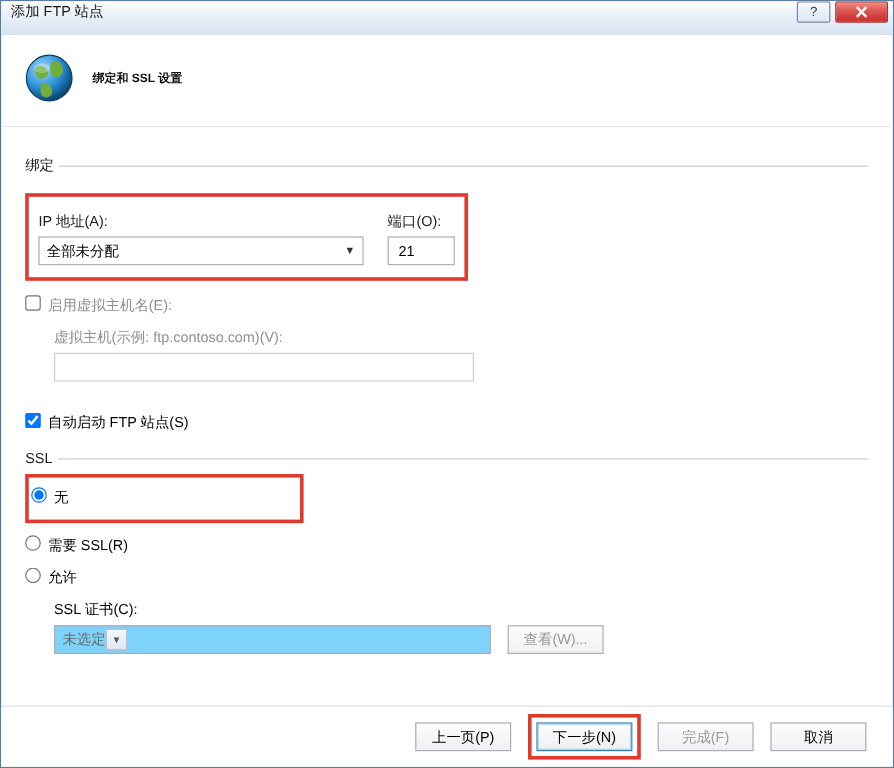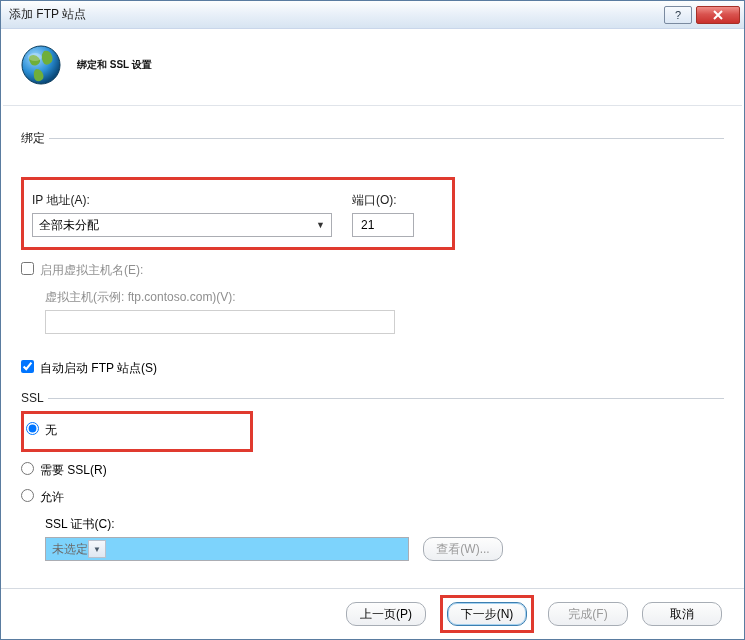--- a/index.html
+++ b/index.html
@@ -18,21 +18,21 @@
     display: flex;
     flex-direction: column;
     position: relative;
     overflow: hidden;
   }
   .titlebar {
     height: 28px;
     background: linear-gradient(#fdfefe, #eaf1f9 45%, #d7e4f2);
     border-bottom: 1px solid #c9d6ea;
     display: flex;
-    align-items: center;
+    align-items: flex-start;
     padding: 0 4px 0 8px;
     font-size: 12px;
     color: #1a1a1a;
   }
   .titlebar .title { flex: 1; }
   .winbtn {
     width: 34px; height: 18px;
     margin-left: 4px;
     border: 1px solid #7a8aa0;
     border-radius: 2px;
@@ -121,41 +121,41 @@
     width:18px; height:18px;
     border:1px solid #b8c0cc;
     background: linear-gradient(#f5f8fc,#dfe7f1);
     display:flex;align-items:center;justify-content:center;
     font-size:8px; color:#4a5a6a;
   }
   .btn {
     height:24px; min-width:80px;
     border:1px solid #a7adb5;
     background: linear-gradient(#fdfdfd,#eef0f3);
-    border-radius:10px;
+    border-radius:0;
     font-family:inherit; font-size:12px;
     padding:0 10px;
     display:inline-flex; align-items:center; justify-content:center;
     cursor:pointer;
   }
   .btn.disabled { color:#9a9a9a; cursor:default; }
   .btn.default { border:1px solid #3c7fb1; box-shadow:0 0 0 1px #a6d1ef inset; }
   .footer-sep {
     height:1px; border-top:1px solid #d5dae1; margin: 0 0 0 0;
   }
   .footer {
     height:50px;
     display:flex; align-items:center; justify-content:flex-end;
     padding: 0 22px; gap:14px;
     background:#fff;
   }
   .redbox { border:3px solid #e03a2f; }
 
   
-  #bind-red { padding:6px 8px 10px 8px; margin-top:20px; width:434px; }
+  #bind-red { padding:6px 8px 10px 8px; margin-top:4px; width:369px; }
   #ssl-red { padding:2px 2px 4px 2px; width:232px; margin-top:-4px; }
   #next-red { padding:4px 4px; display:inline-flex; }
 
   .autoStart { margin: 22px 0 2px 0; }
 </style>
 </head>
 <body>
 
 <div class="window">
 

